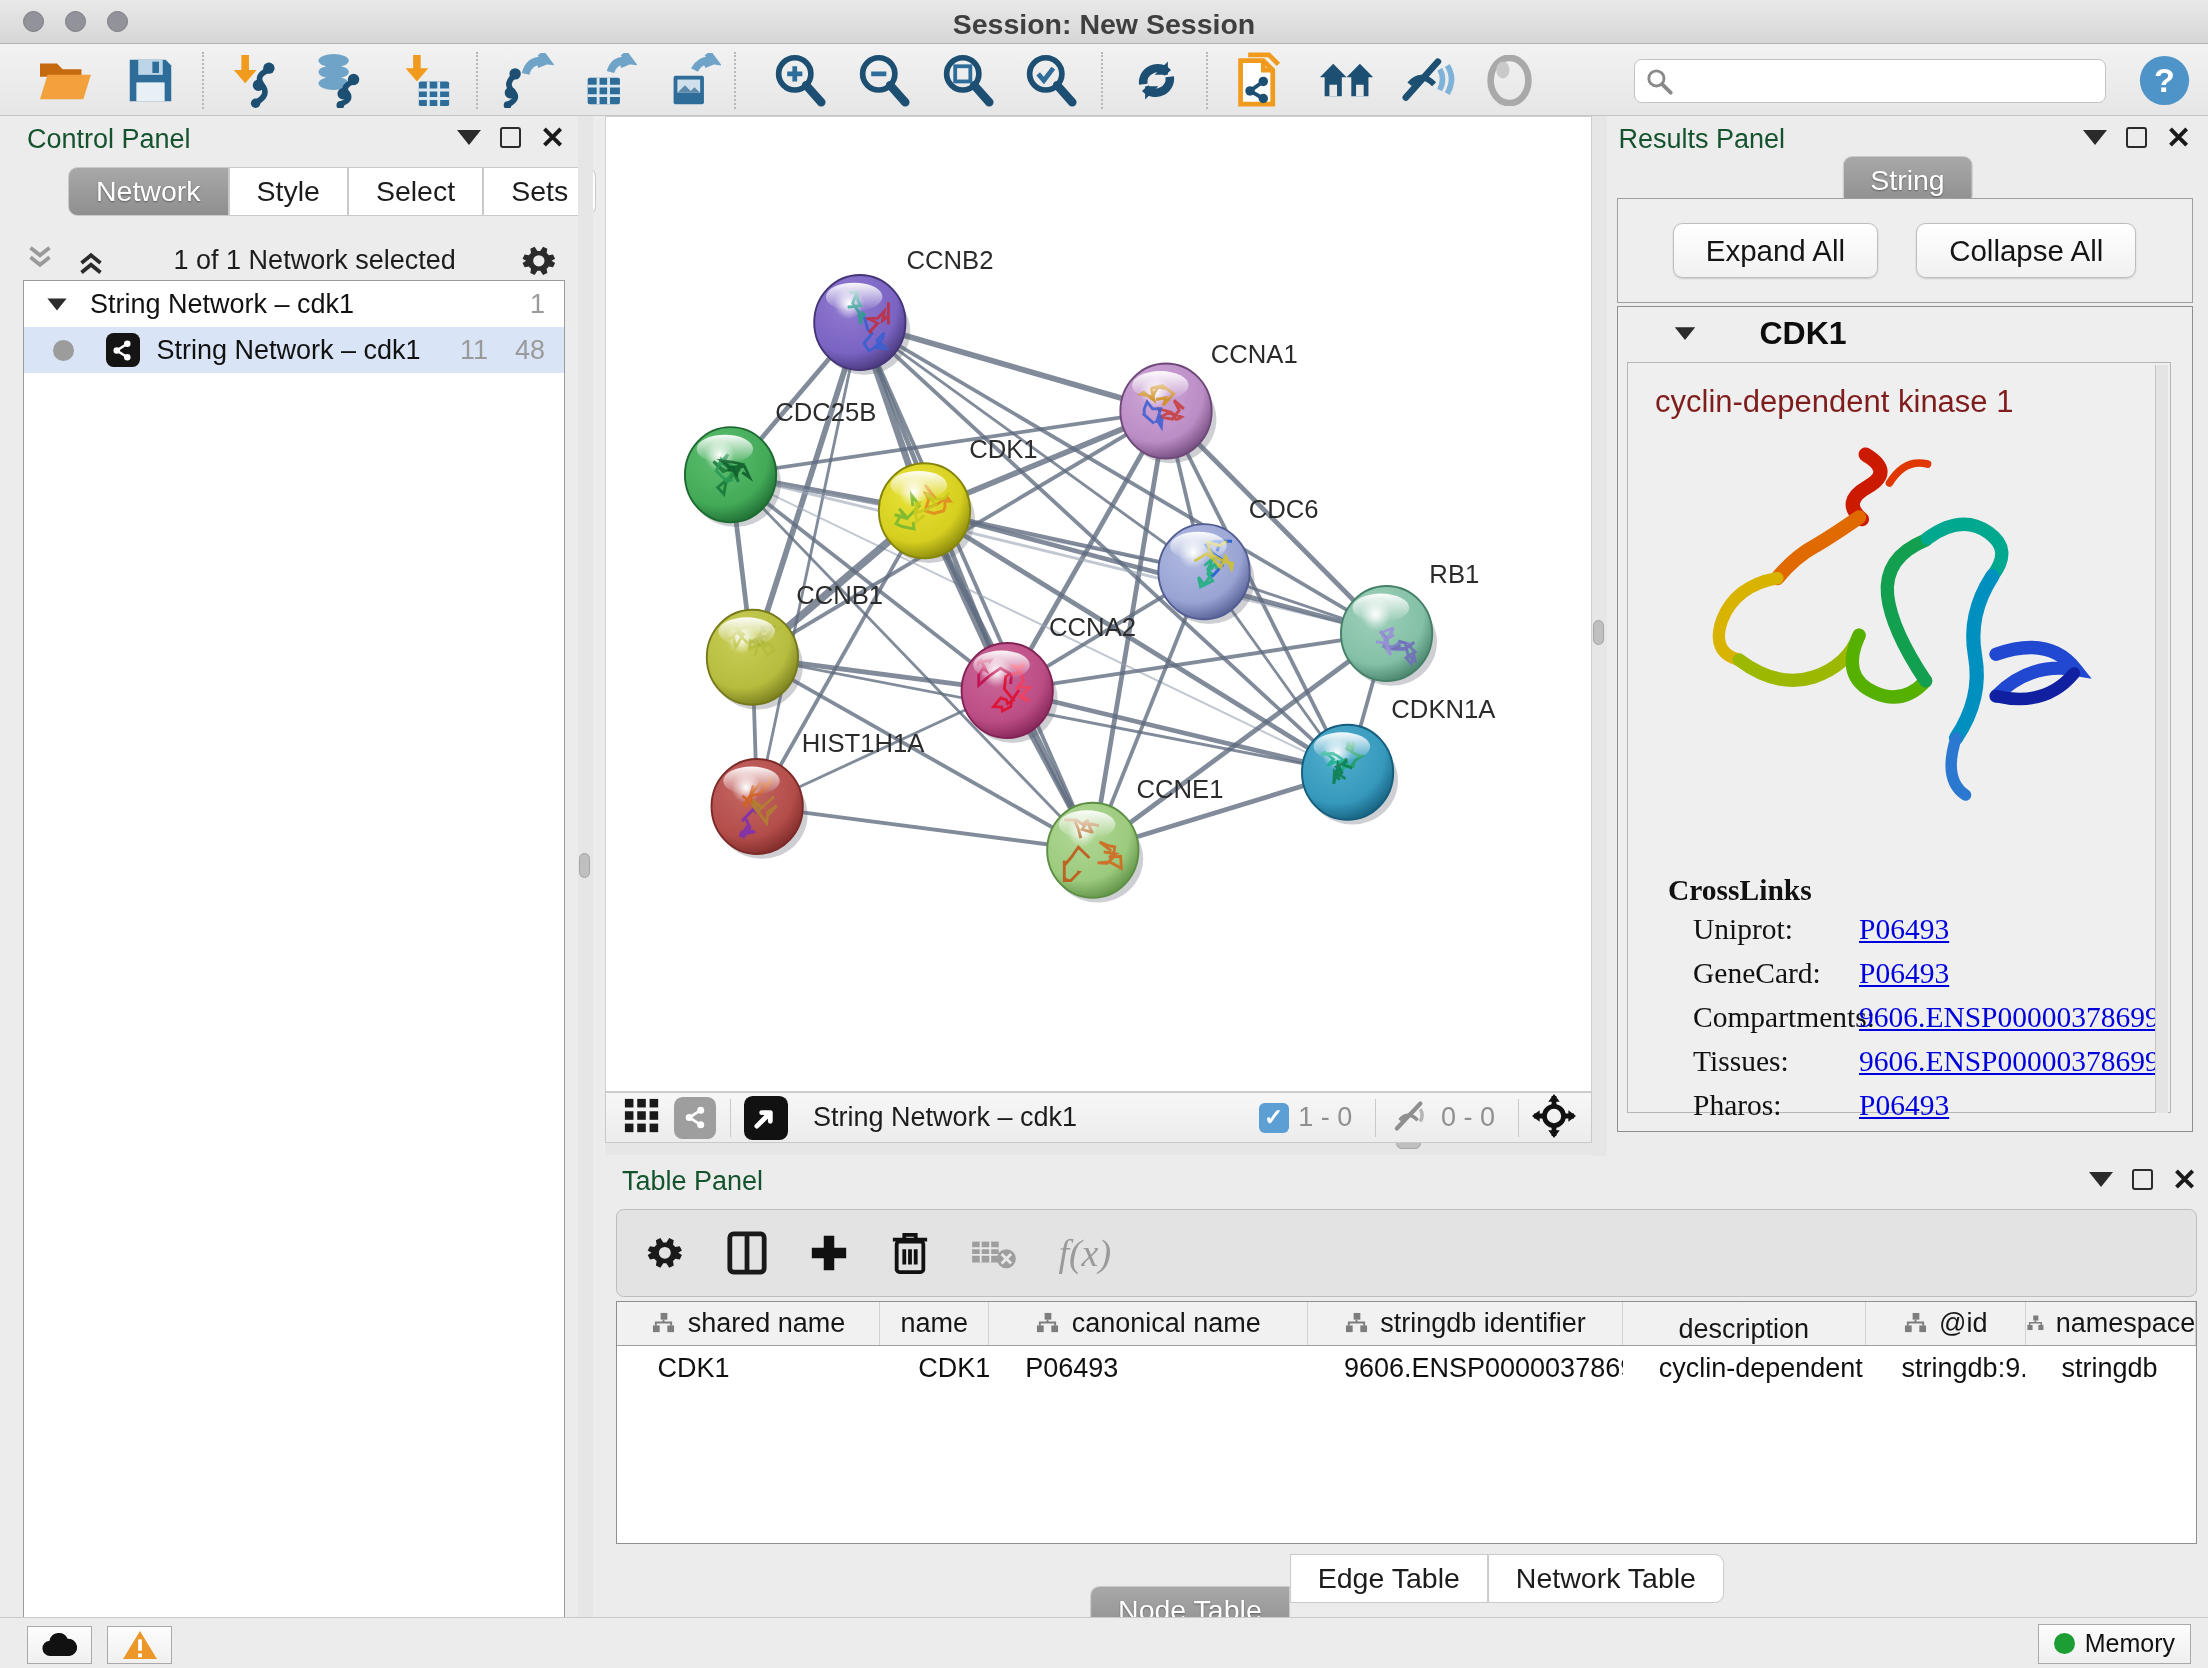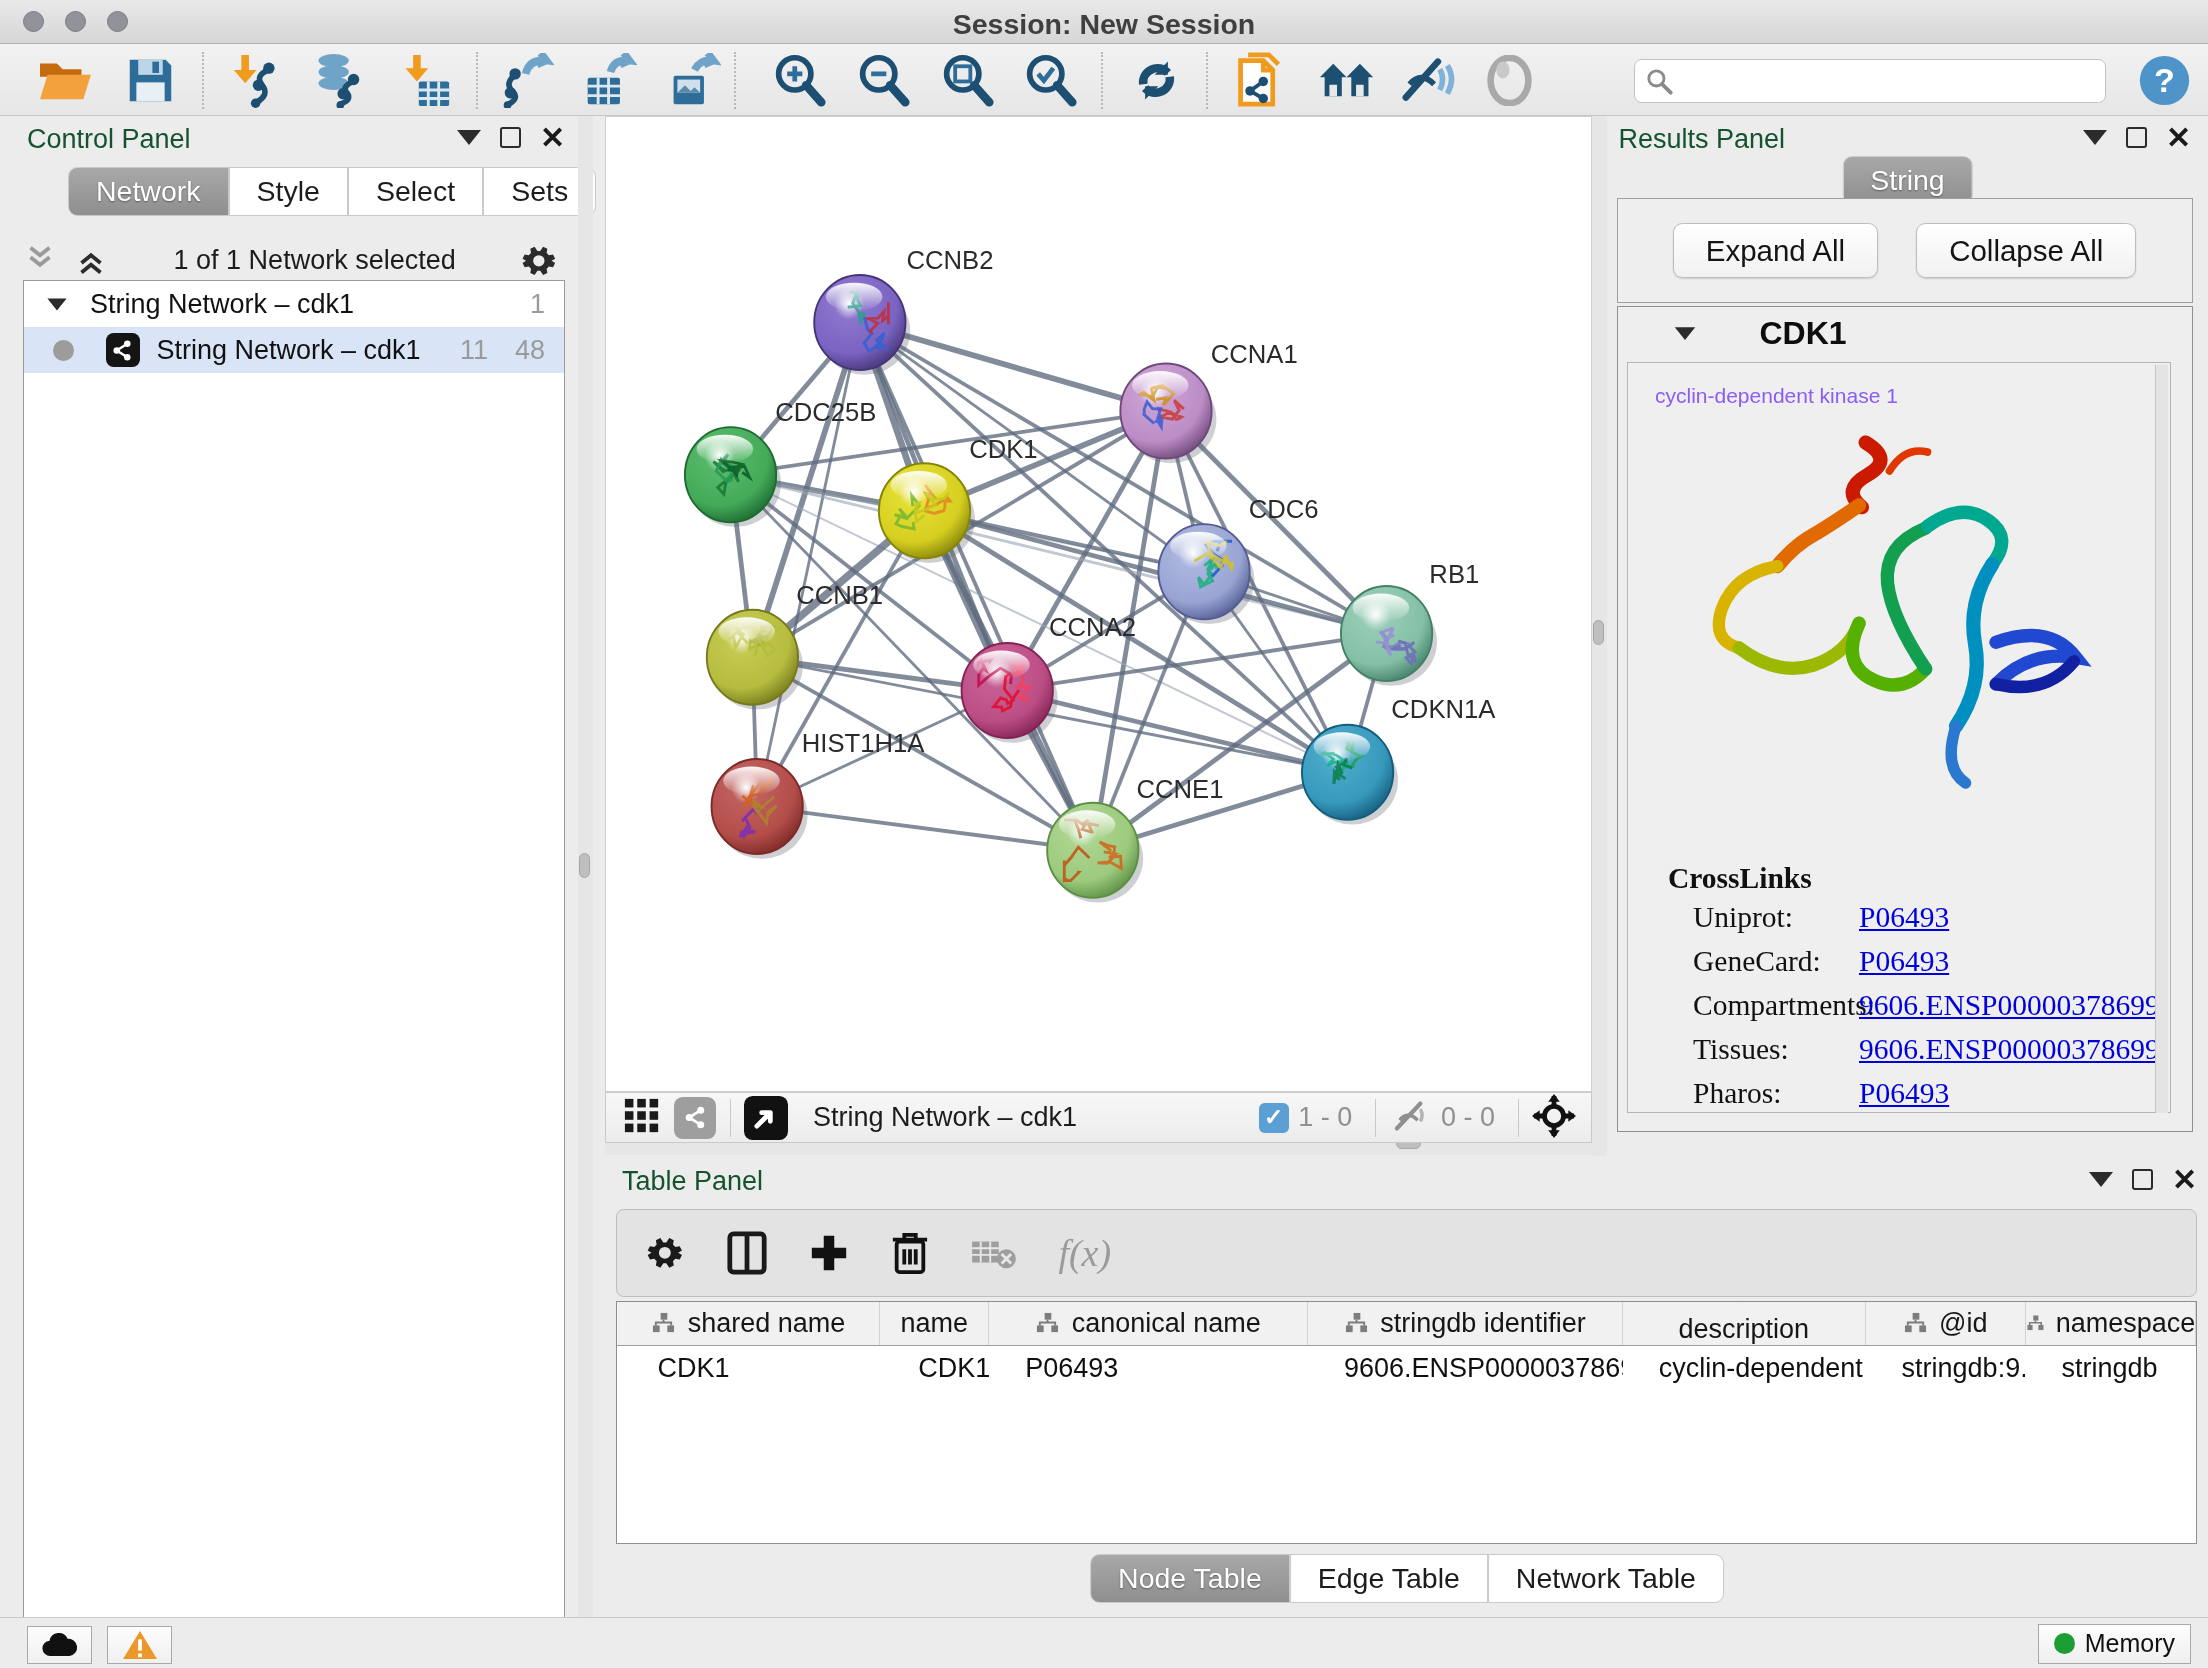--- a/index.html
+++ b/index.html
@@ -67,21 +67,21 @@
   .results-panel { left:1607px; top:116px; width:601px; height:1046px; background:#ececec; }
   .rp-tab { position:absolute; left:50%; transform:translateX(-50%); top:40px; }
   .rp-box1 { position:absolute; left:9.5px; top:82px; width:576px; height:105px; background:#eeeeee;
     border:1.9px solid #9f9f9f; display:flex; align-items:center; justify-content:center; gap:38px; }
   .btn { background:linear-gradient(#ffffff,#f1f1f1); border:1px solid #bdbdbd; border-radius:9.5px;
     font-size:29.5px; color:#141414; padding:9.5px 32px; box-shadow:0 1px 1.9px rgba(0,0,0,.15); }
   .rp-box2 { position:absolute; left:9.5px; top:190px; width:576px; height:826px; background:#eeeeee; border:1.9px solid #8f8f8f; }
   .rp-entry-head { height:53px; display:flex; align-items:center; padding-left:55px; gap:63px; }
   .rp-entry-name { font-size:32px; font-weight:bold; color:#0d0d0d; }
   .rp-inner { position:absolute; left:9.5px; top:55px; width:544px; height:751px; background:#efefef; border:1px solid #b5b5b5; }
-  .rp-desc { font-size:21px; color:#8b5cf6; padding:21px 0 0 27px; }
+  .rp-desc { font-size:31px; color:#7f1d1d; padding:21px 0 0 27px; }
   .crosslinks { font-family:"Liberation Serif", serif; font-size:29.5px; color:#111;margin-top:20px; }
   .cl-title { font-weight:bold; padding-left:40px; }
   .cl-row { display:flex; padding-left:65px; line-height:44px; }
   .cl-label { width:166px; }
   .cl-val { color:#0000dd; text-decoration:underline; }
   .rp-scroll { position:absolute; right:1.9px; top:1.9px; width:13.3px; height:748px; background:#e4e4e4; border-left:1px solid #c5c5c5; }
 
   
   .table-panel { left:605px; top:1156px; width:1604px; height:461px; background:#ececec; }
   .tp-toolbox { position:absolute; left:11.4px; top:53px; width:1581px; height:88px; background:#e3e3e3;
@@ -89,21 +89,21 @@
   .fx { font-family:"Liberation Serif", serif; font-style:italic; font-size:38px; color:#9a9a9a; }
   .tbl { position:absolute; left:11.4px; top:145px; width:1581px; height:243px; background:#ffffff; border:1.9px solid #8f8f8f; }
   .tbl-head { display:flex; height:44px; background:#f1f1f1; border-bottom:1.9px solid #9f9f9f; }
   .th { display:flex; align-items:center; justify-content:center; gap:11.4px; font-size:27px; color:#161616;
     border-right:1px solid #d2d2d2; overflow:hidden; white-space:nowrap; }
   .tbl-row { display:flex; height:44px; }
   .td { font-size:27px; color:#101010; padding-left:11.4px; display:flex; align-items:center; overflow:hidden; white-space:nowrap; }
   .hscroll { position:absolute; left:13.3px; top:360px; width:1575px; height:23px; background:#fafafa; border-top:1px solid #d5d5d5; }
   .hthumb { position:absolute; left:5.7px; top:2.9px; width:152px; height:17px; background:#c6c6c6; border-radius:8.6px; }
   .tp-tabs { position:absolute; left:50%; transform:translateX(-50%); top:398px; display:flex; }
-  .tp-tabs .tabbtn:first-child { border-radius:9.5px 0 0 9.5px; }
+  .tp-tabs .tabbtn:first-child { border-radius:9.5px 0 0 9.5px;margin-top:32px; }
   .tp-tabs .tabbtn:last-child  { border-radius:0 9.5px 9.5px 0; }
 
   
   .statusbar { left:0; top:1617px; width:2208px; height:51px; background:#ececec; border-top:1px solid #c9c9c9; }
   .sb-btn { position:absolute; top:7.6px; width:65px; height:38px; background:linear-gradient(#fdfdfd,#f0f0f0);
     border:1.9px solid #a9a9a9; display:flex; align-items:center; justify-content:center; }
   .mem-btn { position:absolute; right:17px; top:5.7px; height:40px; background:linear-gradient(#fdfdfd,#efefef);
     border:1.9px solid #a9a9a9; display:flex; align-items:center; gap:9.5px; padding:0 15px; font-size:25px; color:#111; }
   .green-dot { width:21px; height:21px; border-radius:50%; background:#1d9e34; }
 

